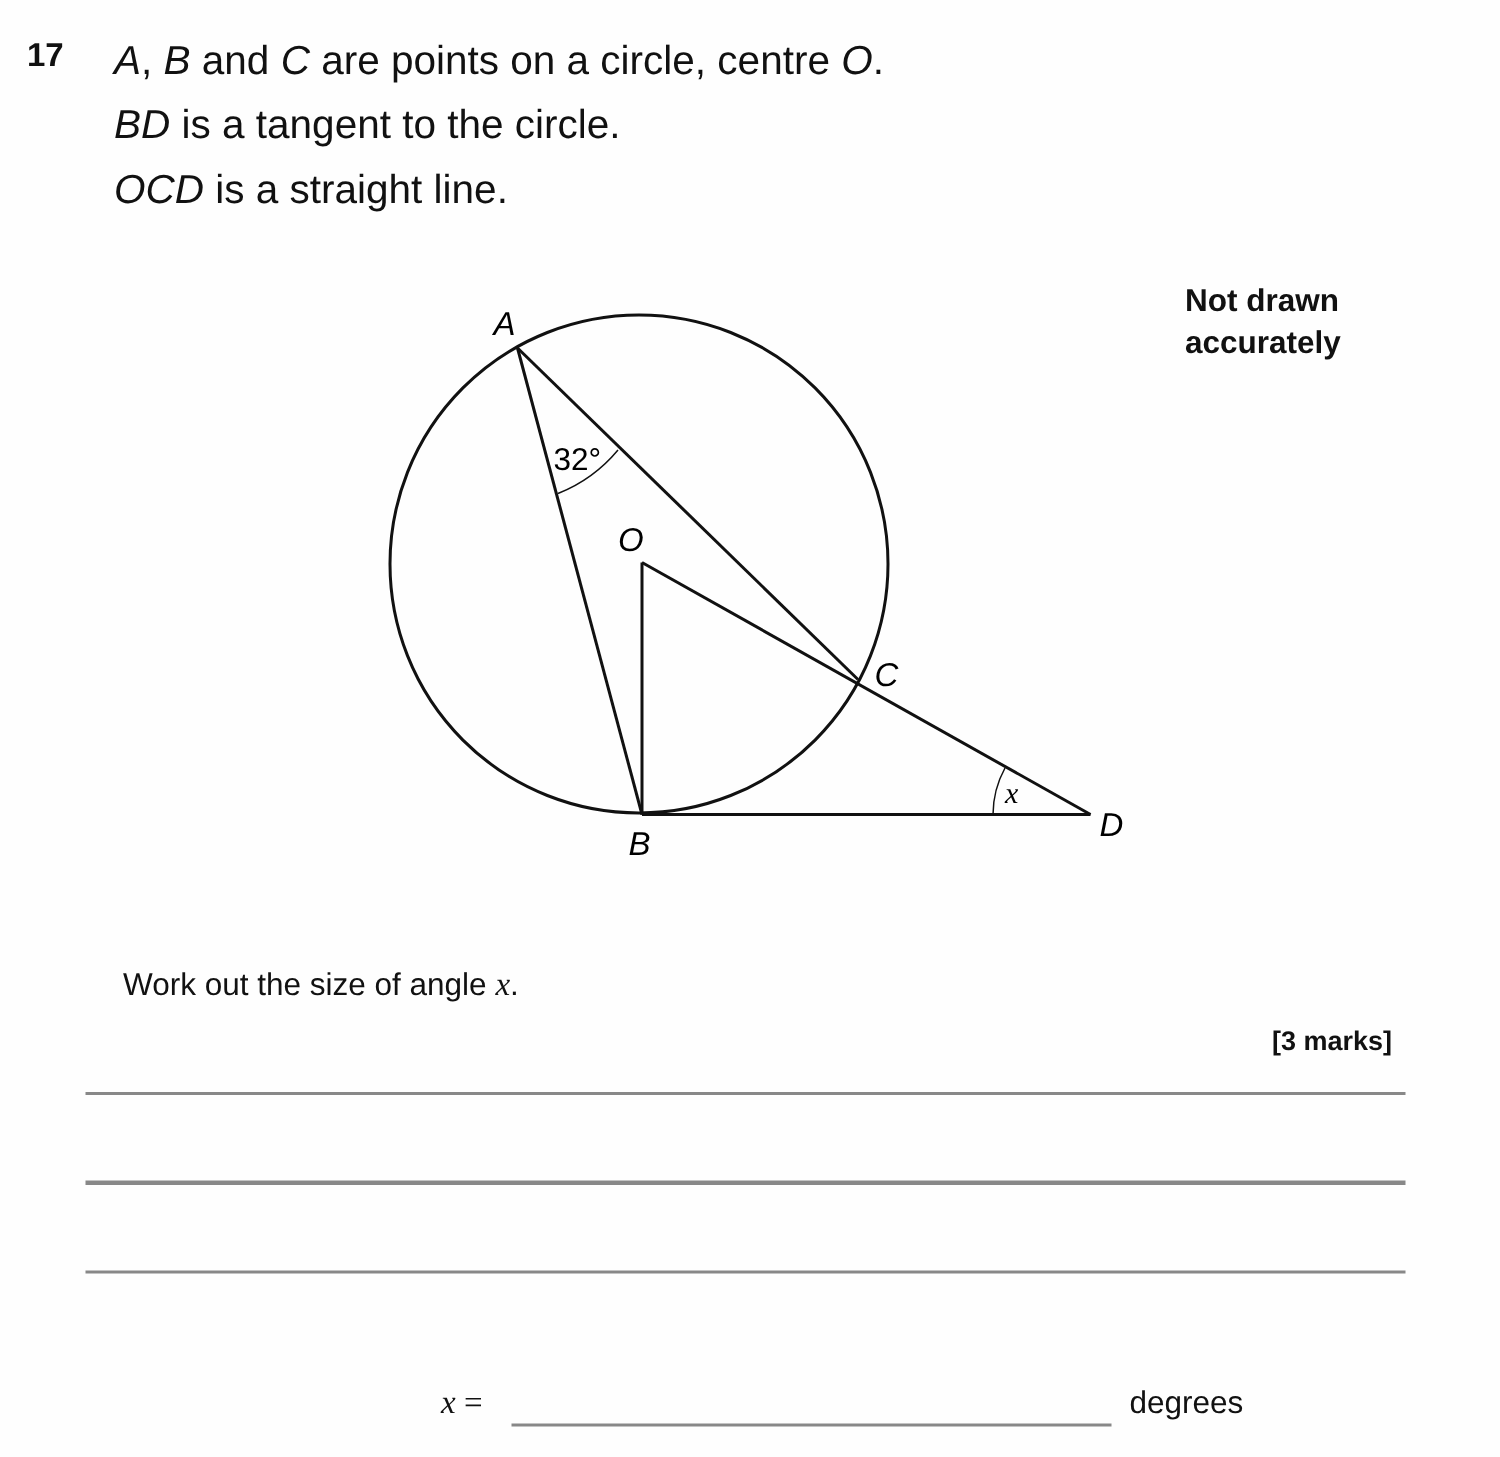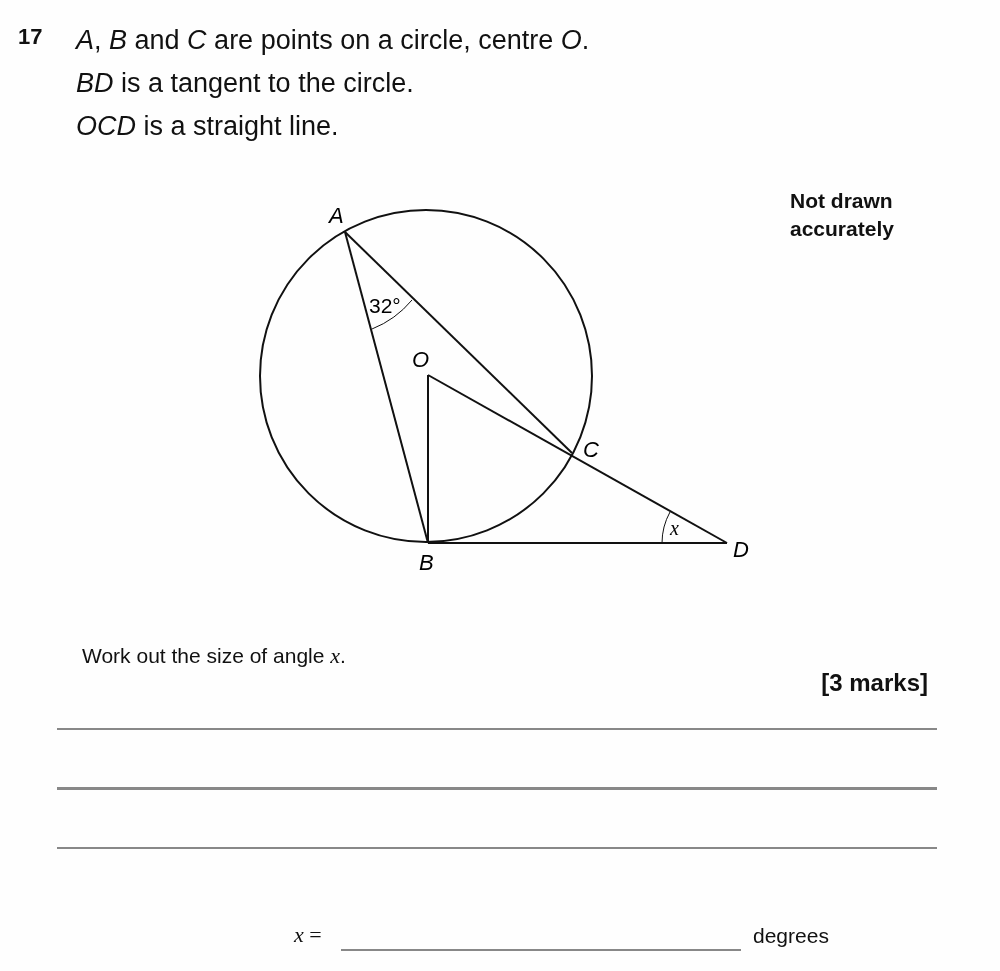--- a/index.html
+++ b/index.html
@@ -12,21 +12,21 @@
     .qnum { left: 18px; top: 24px; font-size: 22px; font-weight: bold; }
     .line { left: 76px; font-size: 27px; white-space: nowrap; }
     .line i { font-style: italic; }
     .l1 { top: 25px; }
     .l2 { top: 68px; text-align: right; }
     .l3 { top: 111px; text-align: right; }
     .note { left: 790px; top: 187px; font-size: 21px; line-height: 28px; font-weight: bold; }
     .diagram { left: 0; top: 0; }
     .prompt { left: 82px; top: 643px; font-size: 21px; }
     .prompt .var { font-family: "Liberation Serif", serif; font-style: italic; font-size: 22px; }
-    .marks { right: 72px; top: 669px; font-size: 24px; font-weight: bold; }
+    .marks { right: 72px; top: 684px; font-size: 18px; font-weight: bold; }
     .ans-line { left: 57px; width: 880px; height: 2px; background: #888; }
     .al1 { top: 728px; }
     .al2 { top: 787px; height: 3px; }
     .al3 { top: 847px; }
     .final-var { left: 294px; top: 922px; font-family: "Liberation Serif", serif; font-size: 22px; }
     .final-var i { font-style: italic; }
     .final-blank { left: 341px; top: 949px; width: 400px; height: 2px; background: #888; }
     .final-unit { left: 753px; top: 924px; font-size: 21px; text-align: center; }
     svg text { font-family: "Liberation Sans", sans-serif; }
   </style>

